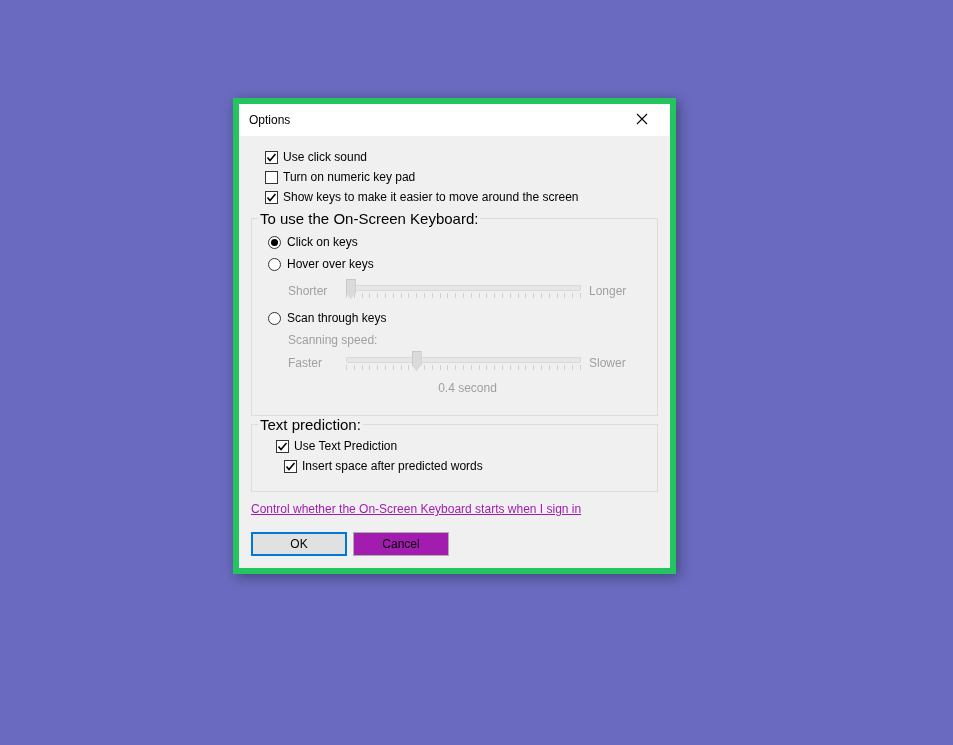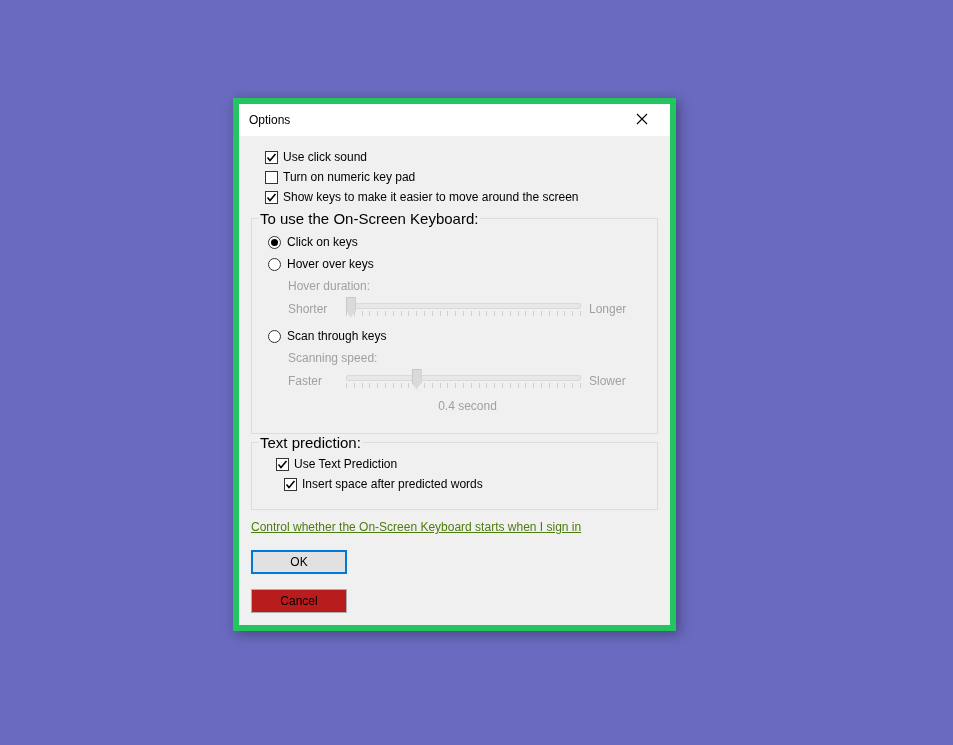--- a/index.html
+++ b/index.html
@@ -175,40 +175,38 @@
     transform: translateX(-50%);
     clip-path: polygon(0 0, 100% 0, 100% 70%, 50% 100%, 0 70%);
   }
   .slider-value {
     text-align: center;
     margin-top: 6px;
   }
 
   
   .link {
-    color: #4d7c0f;
+    color: #a21caf;
     text-decoration: underline;
     display: inline-block;
     margin: 2px 0 10px 0;
     cursor: pointer;
   }
 
   
   .btnrow {
     display: flex;
-    justify-content: flex-end;
-    gap: 15px;
+    gap: 6px;
     margin-top: 6px;
-    flex-direction: column;
   }
   .btn {
     width: 96px;
     height: 24px;
     border: 1px solid #adadad;
-    background: #b91c1c;
+    background: #a21caf;
     display: flex;
     align-items: center;
     justify-content: center;
     font-size: 12px;
     box-sizing: border-box;
     cursor: default;
   }
   .btn.primary {
     border: 2px solid #0078d7;
     background: #e1e1e1;
@@ -265,21 +263,20 @@
         <span class="radio selected"></span>
         <span>Click on keys</span>
       </div>
 
       <div class="radio-row">
         <span class="radio"></span>
         <span>Hover over keys</span>
       </div>
 
       <div class="slider-block">
-        <div class="slider-title">Hover duration:</div>
         <div class="slider-row">
           <span class="slider-left">Shorter</span>
           <div class="slider-track-wrap">
             <div class="slider-track"></div>
             <div class="slider-ticks">
               <span></span>
                 <span></span>
                 <span></span>
                 <span></span>
                 <span></span>

